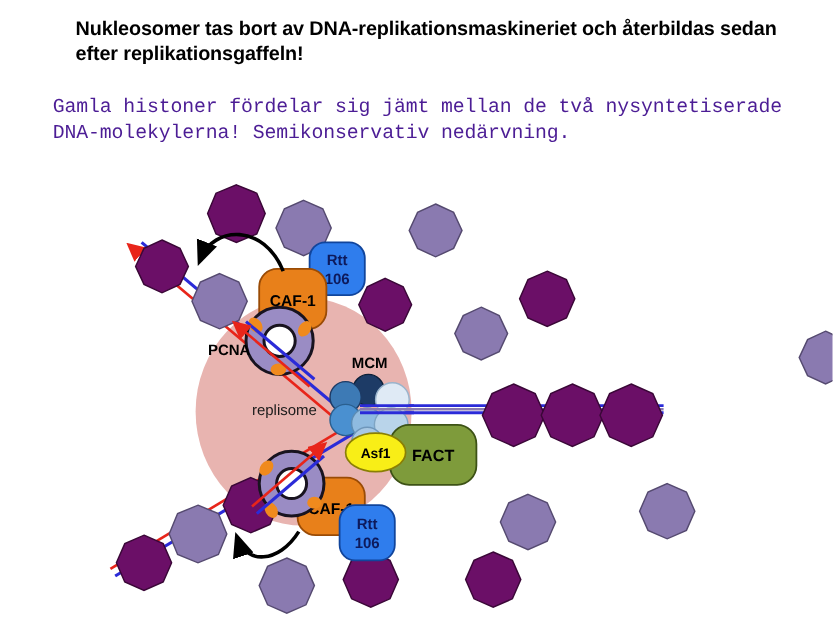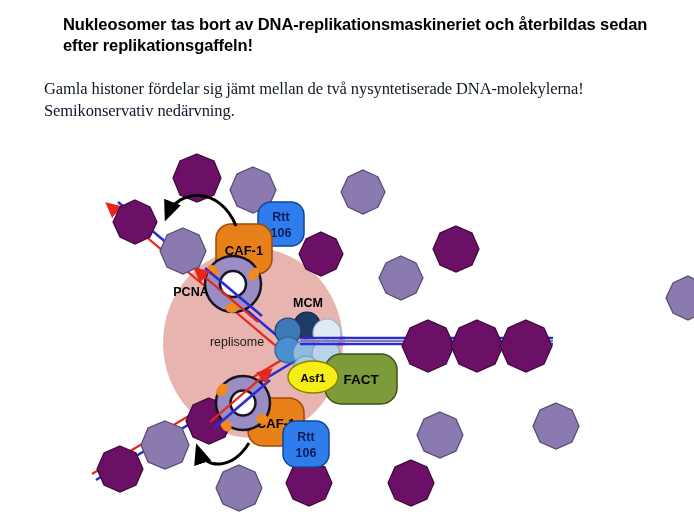--- a/index.html
+++ b/index.html
@@ -26,25 +26,25 @@
     line-height: 21px;
     color: #000000;
     letter-spacing: -0.1px;
     margin-left: 19px;
   }
   .body-text {
     position: absolute;
     left: 44px;
     top: 78px;
     width: 620px;
-    font-family: Liberation Serif, serif;
+    font-family: Liberation Mono, monospace;
     font-weight: normal;
     font-size: 16.5px;
     line-height: 22px;
-    color: #0f172a;
+    color: #4c1d95;
     letter-spacing: -0.1px;
   }
   #figure {
     position: absolute;
     left: 0;
     top: 140px;
     width: 694px;
     height: 380px;
   }
   svg { display: block; }

